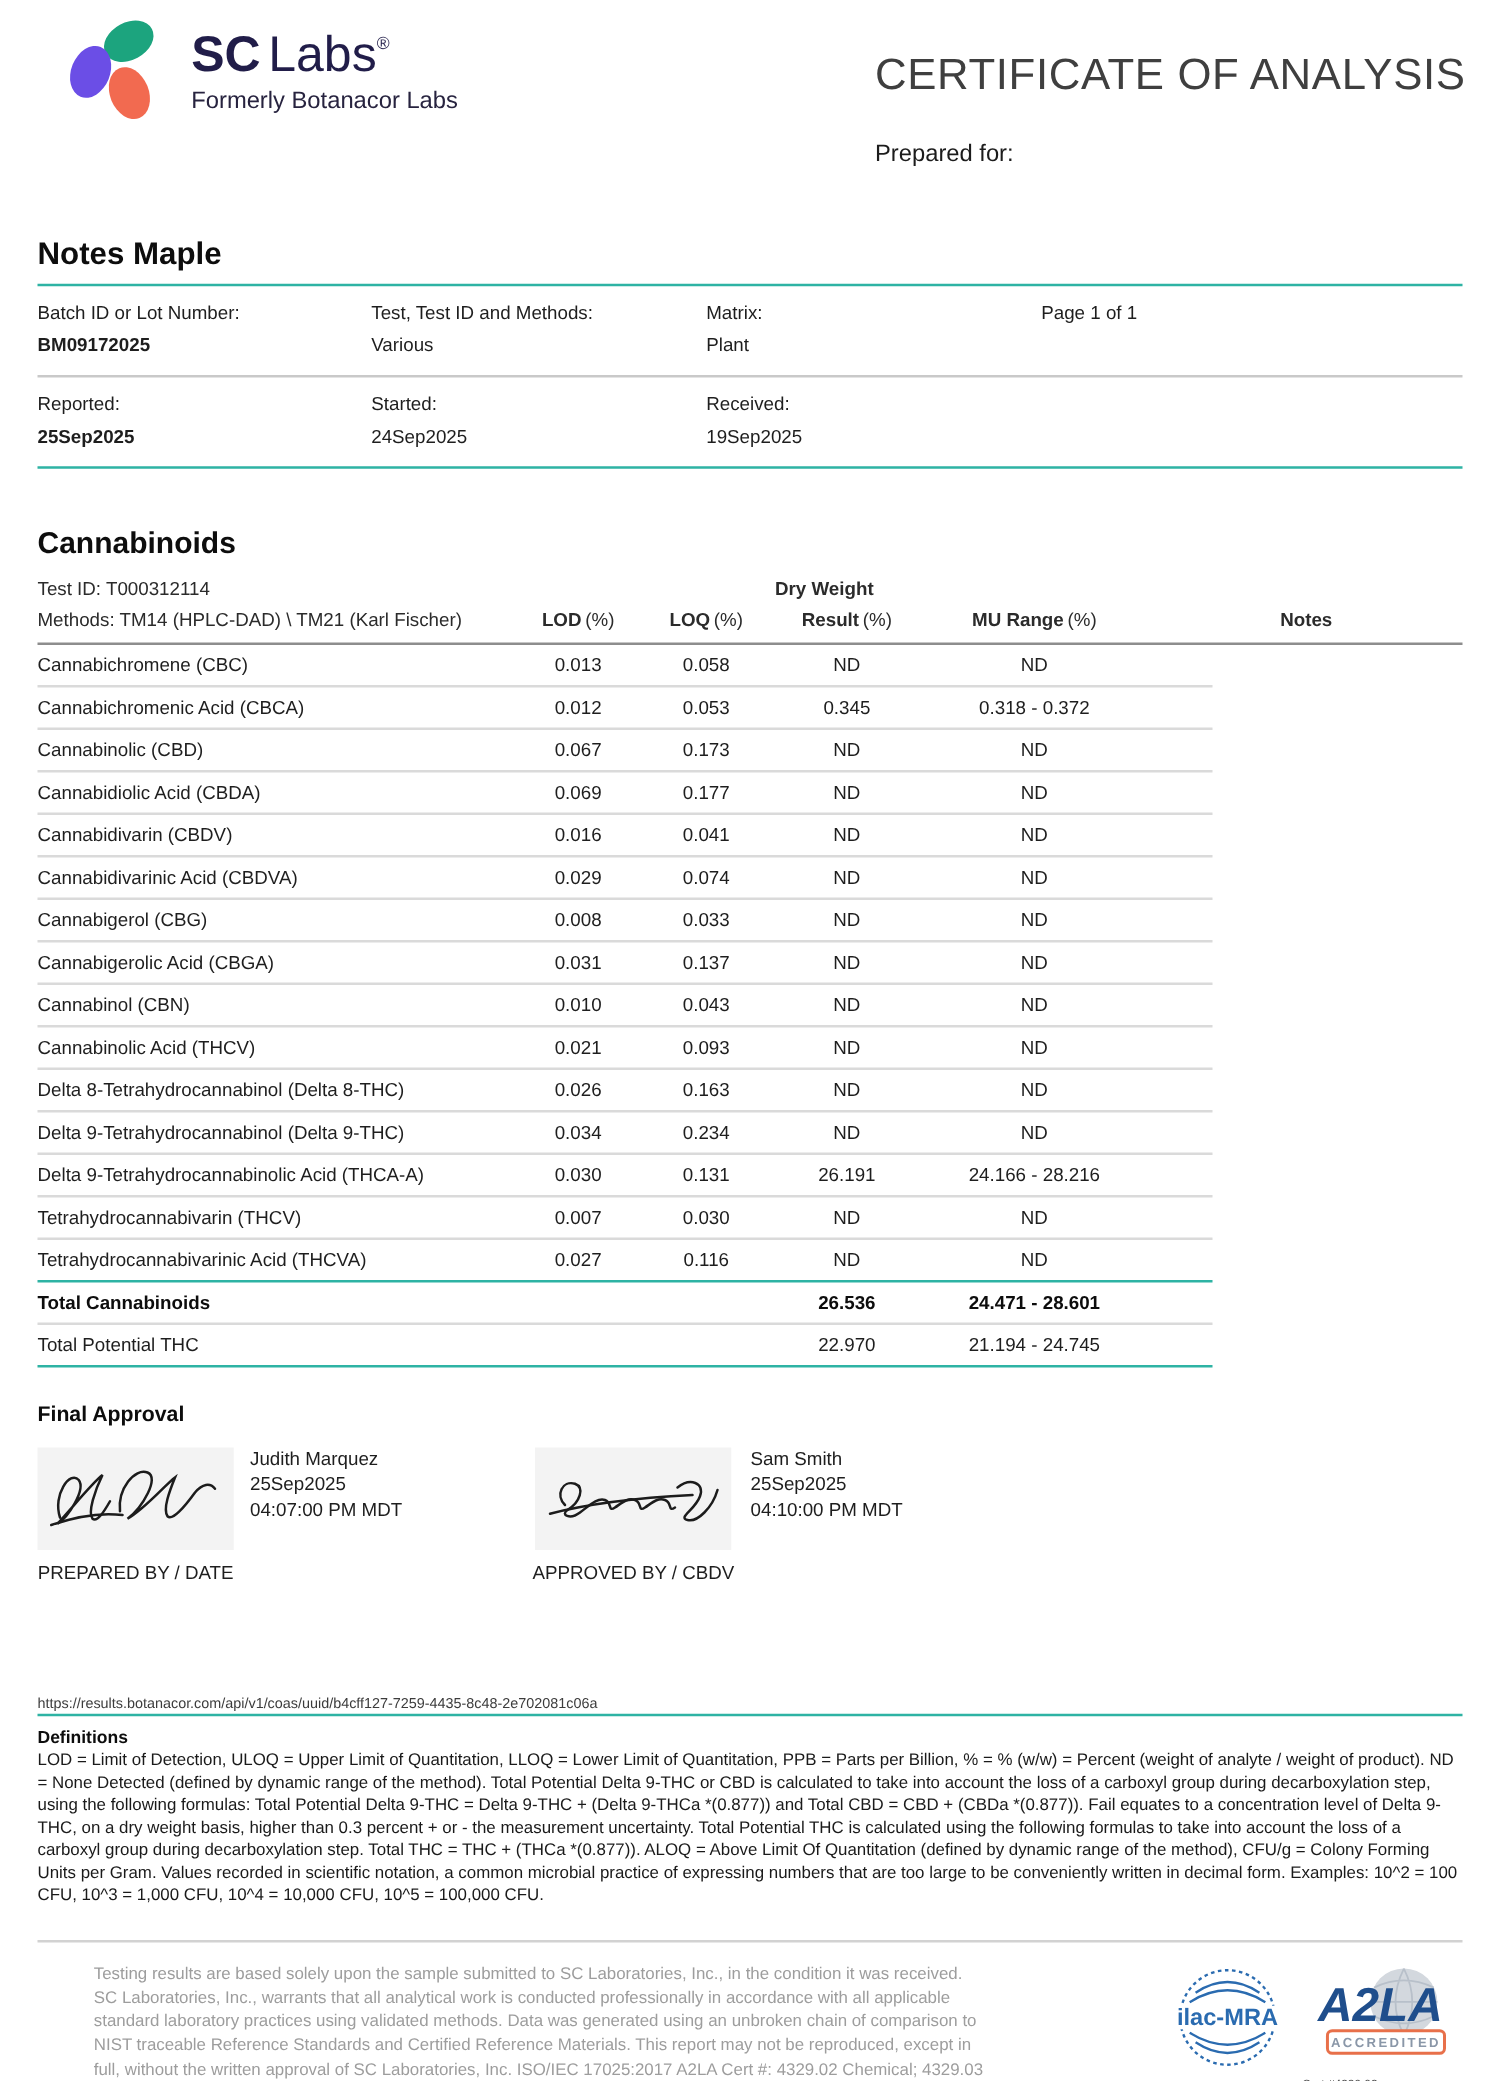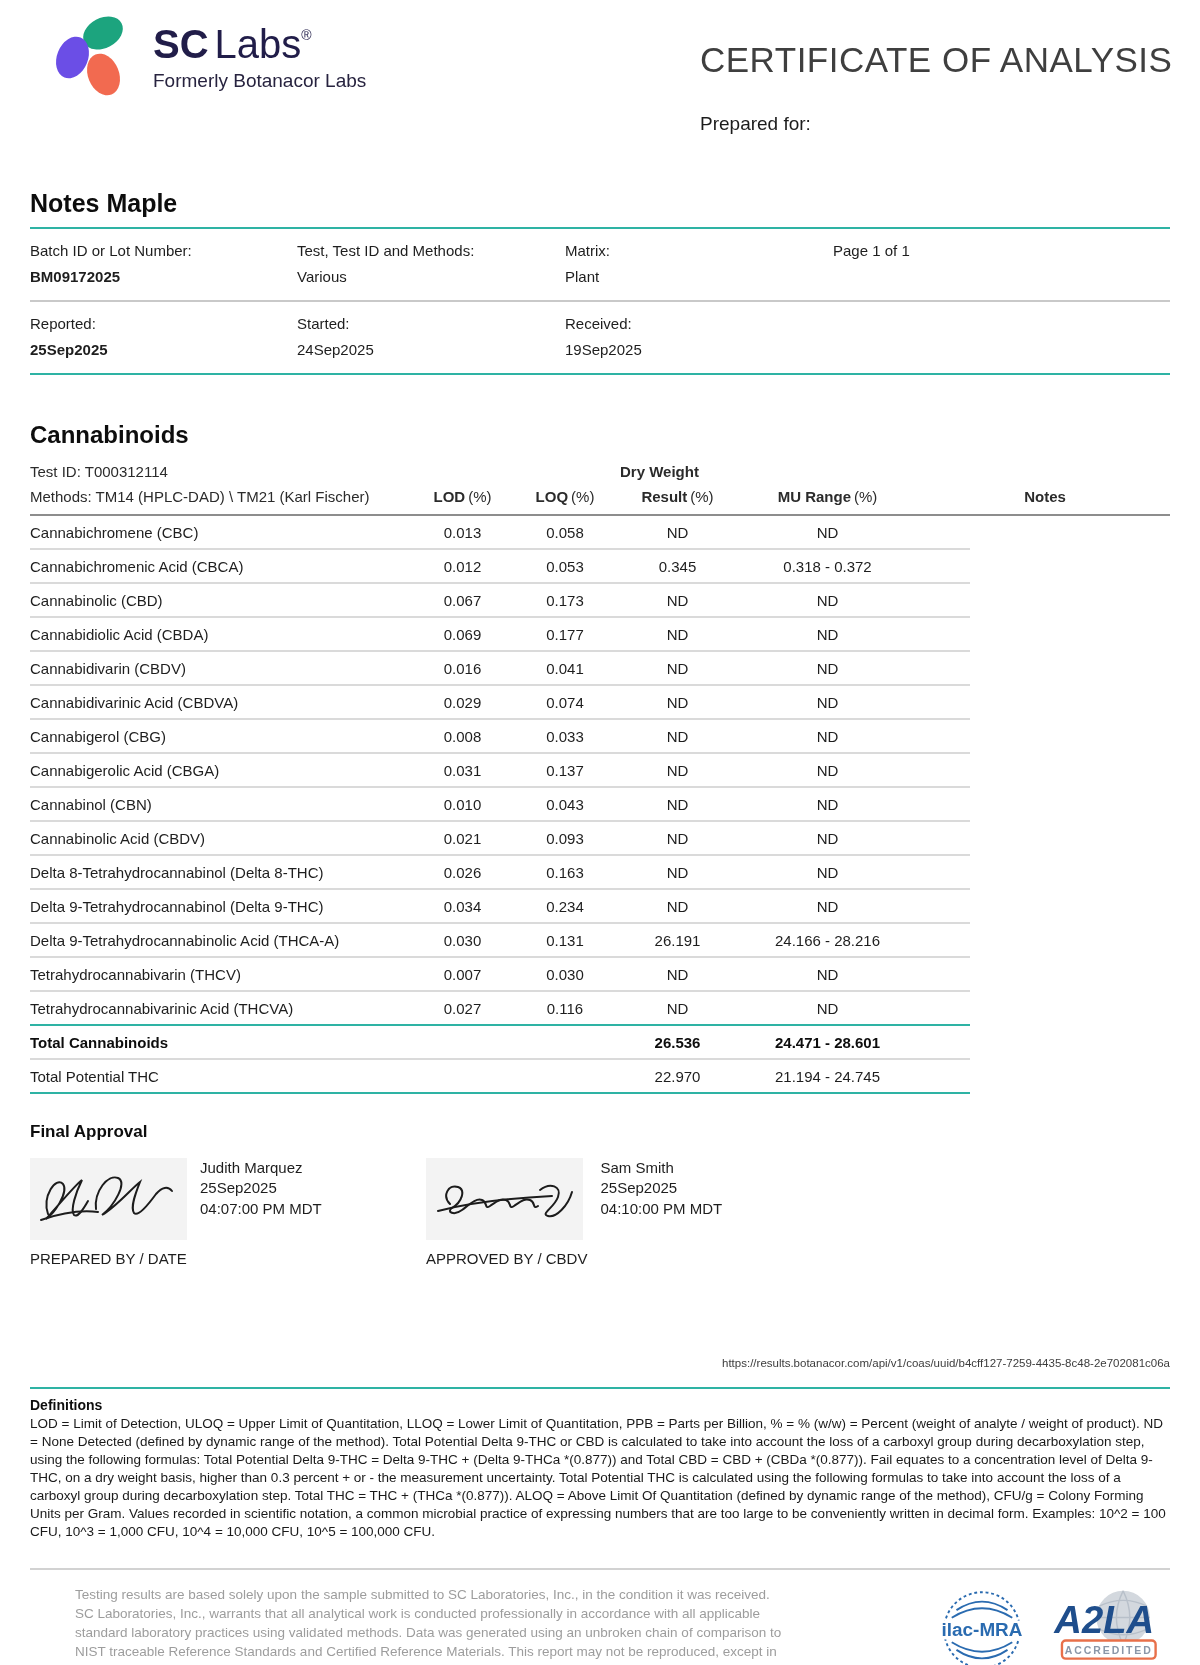--- a/index.html
+++ b/index.html
@@ -50,27 +50,27 @@
   .t-row .num{text-align:center;}
   #cannab-rows .t-row:last-child::after{background:var(--teal);}
   .t-row.total-bold{font-weight:700;color:#0d0d0d;}
   .t-row.total-last::after{background:var(--teal);}
   
   .approval{margin-top:28px;}
   .approval h4{margin:0 0 16px 0;font-size:17px;font-weight:700;color:#0d0d0d;}
   .sig-row{display:flex;}
   .sig-group{display:flex;align-items:flex-start;}
   .sig-group.right{margin-left:66px;}
-  .sig-col{display:flex;flex-direction:column;}
+  .sig-col{display:flex;flex-direction:column;align-items:center;}
   .sig-box{width:157px;height:82px;background:#f3f3f3;display:flex;align-items:center;justify-content:center;}
   .sig-box svg{display:block;}
   .sig-caption{font-size:15px;margin-top:10px;color:#1e1e1e;white-space:nowrap;}
   .sig-meta{margin-left:13px;font-size:15px;line-height:1.35;color:#1e1e1e;width:160px;}
   
-  .url-line{margin-top:90px;text-align:right;font-size:11.5px;color:#3c3c3c;padding-bottom:18px;}
+  .url-line{margin-top:90px;text-align:left;font-size:11.5px;color:#3c3c3c;padding-bottom:2px;}
   .defs{margin-top:8px;}
   .defs h5{margin:0 0 2px 0;font-size:14px;font-weight:700;color:#0d0d0d;}
   .defs p{margin:0;font-size:13.5px;line-height:1.34;color:#1a1a1a;}
   
   .disc{margin-top:26px;border-top:2px solid #d2d2d2;border-bottom:2px solid #d2d2d2;
         padding:15px 0 8px 0;display:flex;}
   .disc-text{width:712px;margin-left:45px;font-size:13.5px;line-height:1.43;color:#9d9d9d;}
   .disc-text a{color:var(--teal);text-decoration:none;}
   .disc-right{flex:1;display:flex;flex-direction:column;align-items:flex-end;}
   .logo-row{display:flex;align-items:flex-start;gap:12px;margin-right:8px;margin-top:2px;}
@@ -232,21 +232,21 @@
         <div class="grid-cols t-row">
           <div>Cannabinol (CBN)</div>
           <div class="num">0.010</div>
           <div class="num">0.043</div>
           <div class="num">ND</div>
           <div class="num">ND</div>
           <div class="num"></div>
         </div>
 
         <div class="grid-cols t-row">
-          <div>Cannabinolic Acid (CBDV)</div>
+          <div>Cannabinolic Acid (THCV)</div>
           <div class="num">0.021</div>
           <div class="num">0.093</div>
           <div class="num">ND</div>
           <div class="num">ND</div>
           <div class="num"></div>
         </div>
 
         <div class="grid-cols t-row">
           <div>Delta 8-Tetrahydrocannabinol (Delta 8-THC)</div>
           <div class="num">0.026</div>

